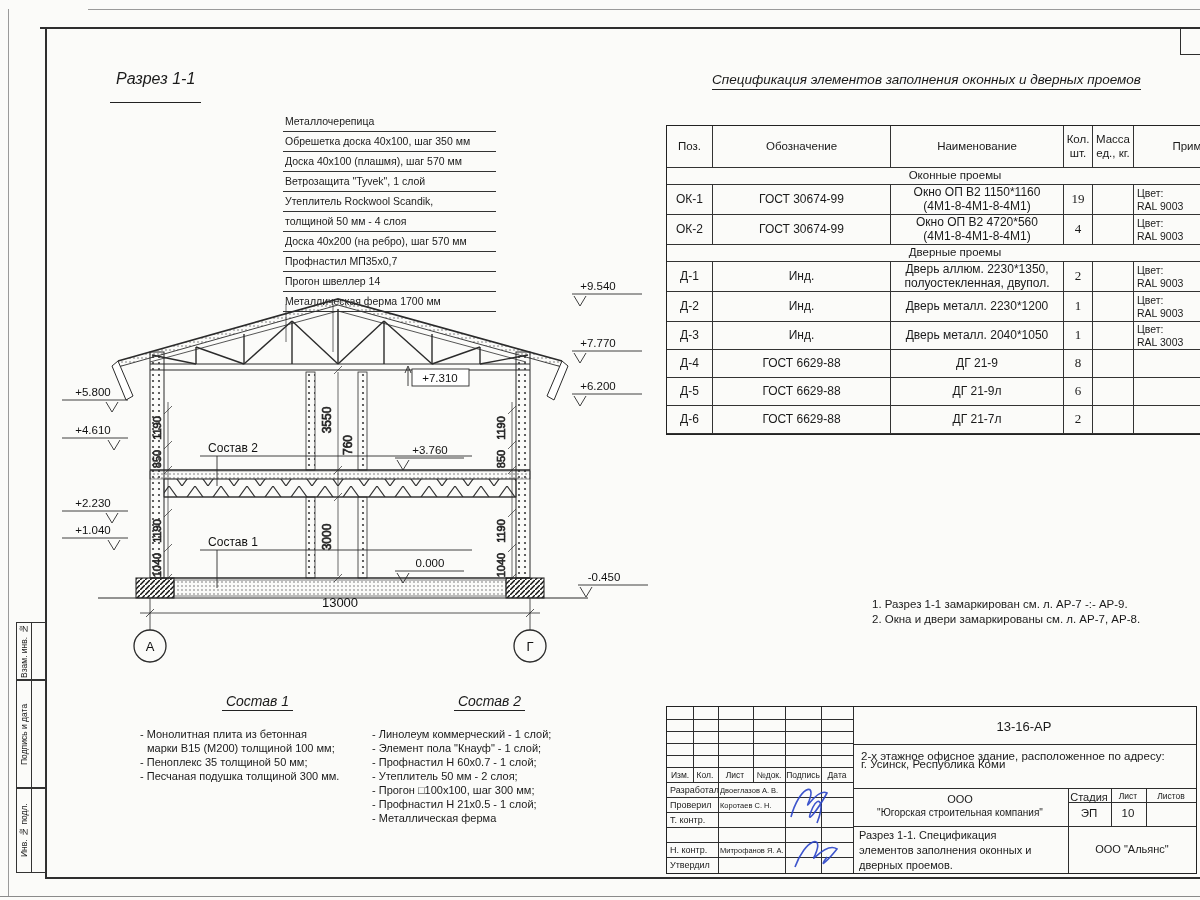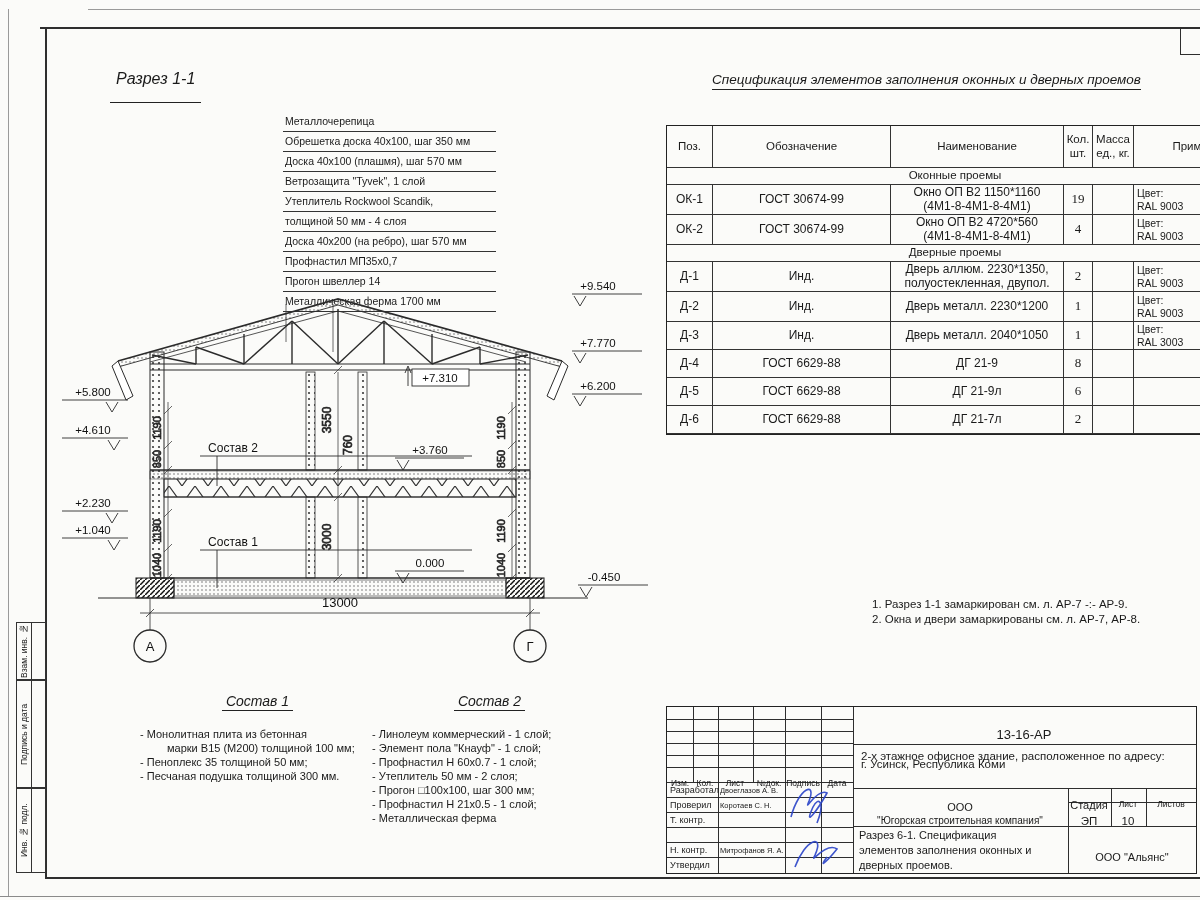--- a/index.html
+++ b/index.html
@@ -39,21 +39,21 @@
   
   .sostav{position:absolute;width:235px;font-size:11px;line-height:14px;}
   .sostav .st{font-size:14px;font-style:italic;border-bottom:1.2px solid #222;
               padding:0 4px 2px 4px;display:inline-block;margin-bottom:16px;}
   .sostav .ttl{text-align:center;}
   .sostav .ln{white-space:nowrap;}
   
   .stamp{position:absolute;left:666px;top:706px;width:529px;height:166px;
          border:1.6px solid #222;}
   .stamp .txt{position:absolute;font-size:9px;white-space:nowrap;}
-  .stamp .c{transform:translateX(-50%);margin-top:8px;}
+  .stamp .c{transform:translateX(-50%);}
   
   .strip{position:absolute;left:16px;width:30px;border:1px solid #333;box-sizing:border-box;}
   .strip .div{position:absolute;left:14px;top:0;bottom:0;width:1px;background:#333;}
   .strip .lbl{position:absolute;left:0px;top:0;height:100%;width:14px;
               writing-mode:vertical-rl;transform:rotate(180deg);
               font-size:8.5px;display:flex;align-items:center;justify-content:center;
               white-space:nowrap;}
   svg text{font-family:"Liberation Sans",sans-serif;fill:#111;}
 </style>
 </head>
@@ -412,21 +412,21 @@
 </div>
 
 <div class="notes">
   <div>1. Разрез 1-1 замаркирован см. л. АР-7 -:- АР-9.</div>
   <div>2. Окна и двери замаркированы см. л. АР-7, АР-8.</div>
 </div>
 
 <div class="sostav" style="left:140px;top:694px;">
   <div class="ttl"><span class="st">Состав 1</span></div>
   <div class="ln">- Монолитная плита из бетонная</div>
-  <div class="ln" style="padding-left:7px;margin-left:20px;">  марки В15 (М200) толщиной 100 мм;</div>
+  <div class="ln" style="padding-left:7px;">  марки В15 (М200) толщиной 100 мм;</div>
   <div class="ln">- Пеноплекс 35 толщиной 50 мм;</div>
   <div class="ln">- Песчаная подушка толщиной 300 мм.</div>
 </div>
 <div class="sostav" style="left:372px;top:694px;">
   <div class="ttl"><span class="st">Состав 2</span></div>
   <div class="ln">- Линолеум коммерческий - 1 слой;</div>
   <div class="ln">- Элемент пола "Кнауф"    - 1 слой;</div>
   <div class="ln">- Профнастил Н 60х0.7     - 1 слой;</div>
   <div class="ln">- Утеплитель 50 мм         - 2 слоя;</div>
   <div class="ln">- Прогон □100х100, шаг 300 мм;</div>
@@ -483,21 +483,21 @@
   <div class="txt" style="left:194px;top:43px;font-size:11.5px;">2-х этажное офисное здание, расположенное по адресу:</div>
   <div class="txt" style="left:194px;top:51px;font-size:11.5px;">г. Усинск, Республика Коми</div>
   <div class="txt c" style="left:293px;top:86px;font-size:11px;">ООО</div>
   <div class="txt c" style="left:293px;top:100px;font-size:10px;">"Югорская строительная компания"</div>
   <div class="txt c" style="left:422px;top:84px;font-size:11px;">Стадия</div>
   <div class="txt c" style="left:461px;top:84px;font-size:8.5px;">Лист</div>
   <div class="txt c" style="left:504px;top:84px;font-size:8.5px;">Листов</div>
   <div class="txt c" style="left:422px;top:100px;font-size:11.5px;">ЭП</div>
   <div class="txt c" style="left:461px;top:100px;font-size:11.5px;">10</div>
   <div class="txt c" style="left:504px;top:100px;font-size:11.5px;"></div>
-  <div class="txt" style="left:192px;top:122px;font-size:11px;">Разрез 6-1. Спецификация</div>
+  <div class="txt" style="left:192px;top:122px;font-size:11px;">Разрез 1-1. Спецификация</div>
   <div class="txt" style="left:192px;top:137px;font-size:11px;">элементов заполнения оконных и</div>
   <div class="txt" style="left:192px;top:152px;font-size:11px;">дверных проемов.</div>
   <div class="txt c" style="left:465px;top:136px;font-size:11px;">ООО "Альянс"</div>
 
   <svg width="529" height="166" style="position:absolute;left:0;top:0;pointer-events:none;">
     <g fill="none" stroke="#2a44c8" stroke-width="1.6" opacity="0.9">
       <path d="M124,110 C132,80 150,74 142,94 C136,108 150,80 160,86 C150,104 136,122 146,100 C152,88 158,96 150,116"></path>
       <path d="M128,160 C138,132 158,126 148,148 C142,160 158,134 170,142 C162,152 150,164 160,150"></path>
     </g>
   </svg>

